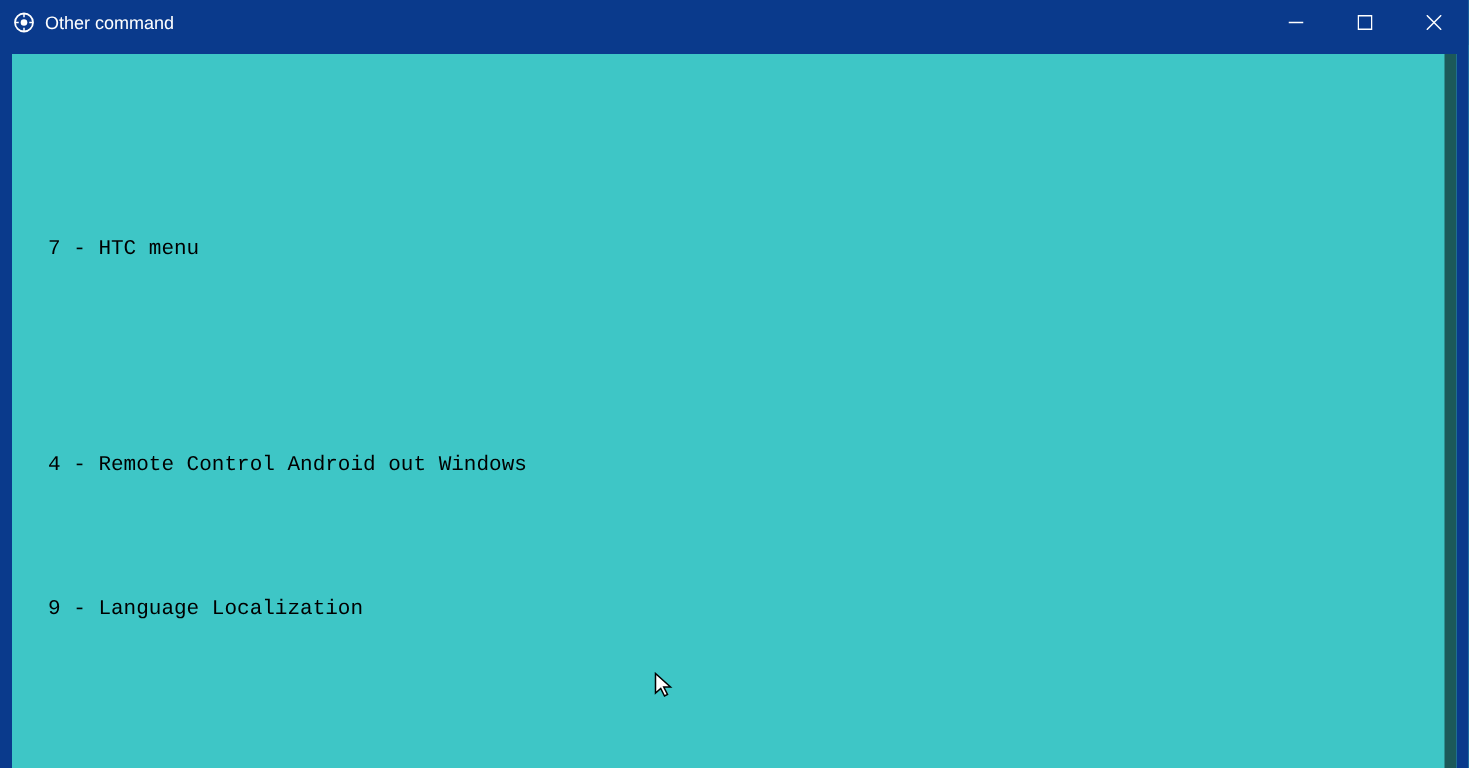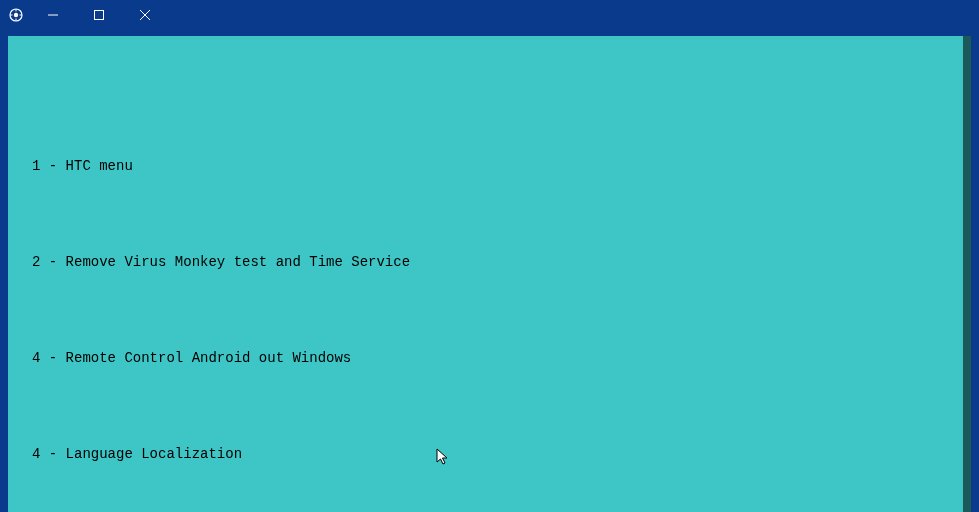--- a/index.html
+++ b/index.html
@@ -106,20 +106,21 @@
     <span class="titlebar-icon">
       <svg width="14" height="14" viewBox="0 0 14 14">
         <circle cx="7" cy="7" r="6" fill="none" stroke="#fff" stroke-width="1.2"></circle>
         <circle cx="7" cy="7" r="2.2" fill="#fff"></circle>
         <line x1="7" y1="1" x2="7" y2="3.5" stroke="#fff" stroke-width="1"></line>
         <line x1="7" y1="10.5" x2="7" y2="13" stroke="#fff" stroke-width="1"></line>
         <line x1="1" y1="7" x2="3.5" y2="7" stroke="#fff" stroke-width="1"></line>
         <line x1="10.5" y1="7" x2="13" y2="7" stroke="#fff" stroke-width="1"></line>
       </svg>
     </span>
+    <span class="titlebar-title">Other command</span>
     <div class="titlebar-controls">
       <div class="tb-btn">
         <svg width="10" height="10" viewBox="0 0 10 10">
             <line x1="0" y1="5" x2="10" y2="5" stroke="#fff" stroke-width="1"></line>
           </svg>
       </div>
       <div class="tb-btn">
         <svg width="10" height="10" viewBox="0 0 10 10">
             <rect x="0.5" y="0.5" width="9" height="9" fill="none" stroke="#fff" stroke-width="1"></rect>
           </svg>
@@ -130,27 +131,26 @@
             <line x1="10" y1="0" x2="0" y2="10" stroke="#fff" stroke-width="1"></line>
           </svg>
       </div>
     </div>
   </div>
 
   <div class="content-wrap">
     <div class="console">
       <div class="console-inner">
         <div class="blank-line"></div>
-        <div class="menu-line">1 - HTC menu</div>
+        <div class="menu-line">7 - HTC menu</div>
         <div class="blank-line"></div>
-        <div class="menu-line">2 - Remove Virus Monkey test and Time Service</div>
         <div class="blank-line"></div>
         <div class="menu-line">4 - Remote Control Android out Windows</div>
         <div class="blank-line"></div>
-        <div class="menu-line">4 - Language Localization</div>
+        <div class="menu-line">9 - Language Localization</div>
         <div class="blank-line"></div>
         
         
         
         
         
         
         
         
         

